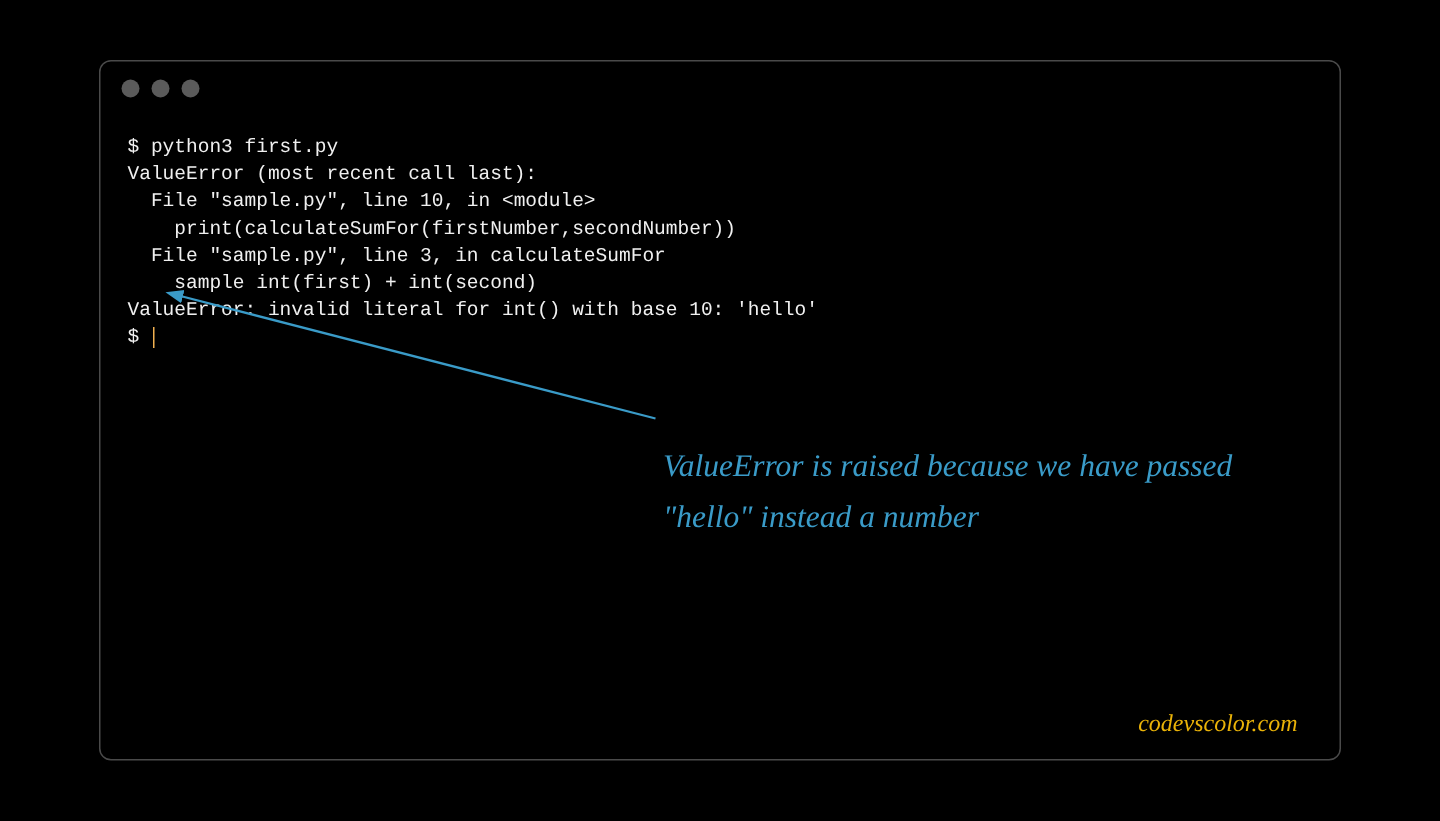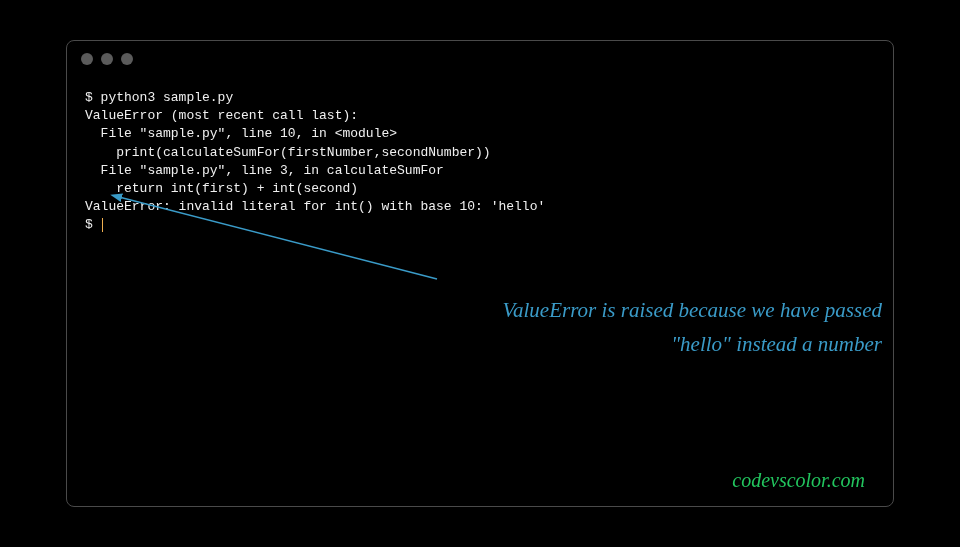--- a/index.html
+++ b/index.html
@@ -59,60 +59,60 @@
       vertical-align: text-bottom;
       margin-left: 1px;
     }
     
     .annotation {
       position: absolute;
       color: #3a9bc8;
       font-family: 'Brush Script MT', 'Comic Sans MS', cursive;
       font-style: italic;
       font-size: 21px;
-      text-align: right;
+      text-align: left;
       line-height: 1.6;
     }
     
     .annotation-1 {
       left: 375px;
       top: 253px;
       width: 440px;
     }
     
     .arrow-svg {
       position: absolute;
       pointer-events: none;
     }
     
     .watermark {
       position: absolute;
       right: 28px;
       bottom: 14px;
-      color: #22c55e;
+      color: #eab308;
       font-family: 'Brush Script MT', 'Comic Sans MS', cursive;
       font-style: italic;
-      font-size: 20px;
+      font-size: 16px;
     }
   </style>
 </head>
 <body>
 
 <div class="terminal-window">
   <div class="titlebar">
     <div class="traffic-light"></div>
     <div class="traffic-light"></div>
     <div class="traffic-light"></div>
   </div>
-  <div class="terminal-content"><span>$ python3 sample.py</span>
+  <div class="terminal-content"><span>$ python3 first.py</span>
 <span>ValueError (most recent call last):</span>
 <span>  File "sample.py", line 10, in &lt;module&gt;</span>
 <span>    print(calculateSumFor(firstNumber,secondNumber))</span>
 <span>  File "sample.py", line 3, in calculateSumFor</span>
-<span>    return int(first) + int(second)</span>
+<span>    sample int(first) + int(second)</span>
 <span>ValueError: invalid literal for int() with base 10: 'hello'</span>
 <span>$ </span><span class="cursor"></span></div>
 
   <svg class="arrow-svg" style="left: 40px; top: 148px; width: 340px; height: 95px;" viewBox="0 0 340 95">
     <defs>
       <marker id="arrowhead" markerWidth="10" markerHeight="10" refX="2" refY="5" orient="auto">
         <path d="M 0 2 L 8 5 L 0 8 Z" fill="#3a9bc8"></path>
       </marker>
     </defs>
     <line x1="330" y1="90" x2="12" y2="8" stroke="#3a9bc8" stroke-width="1.5" marker-end="url(#arrowhead)"></line>

